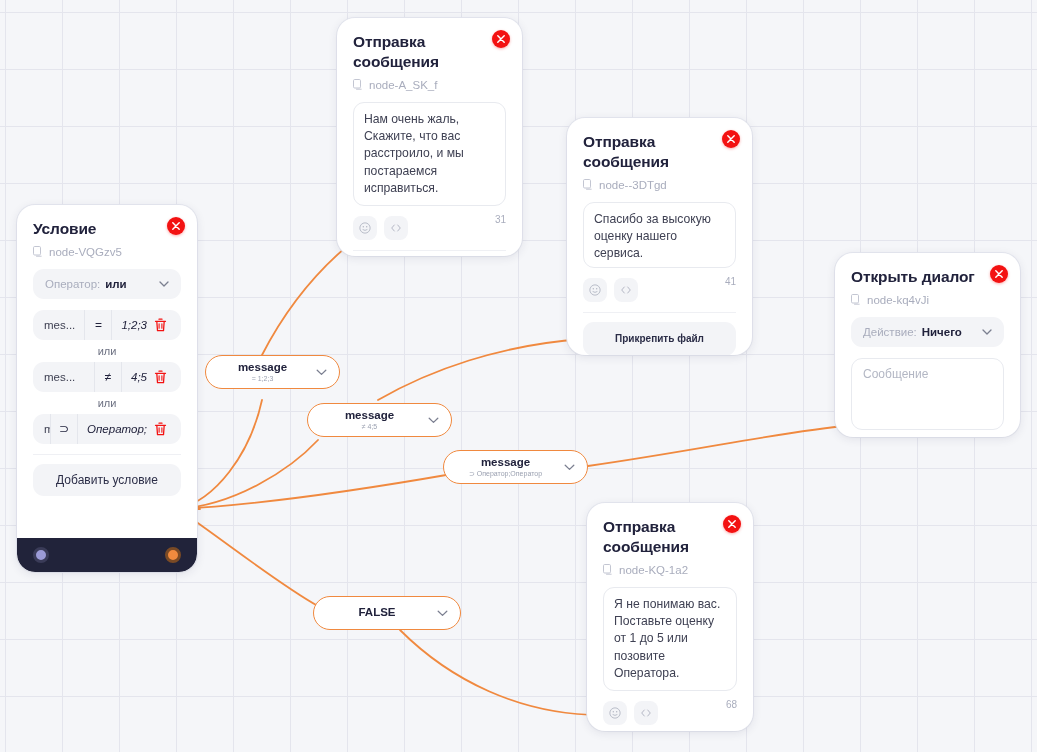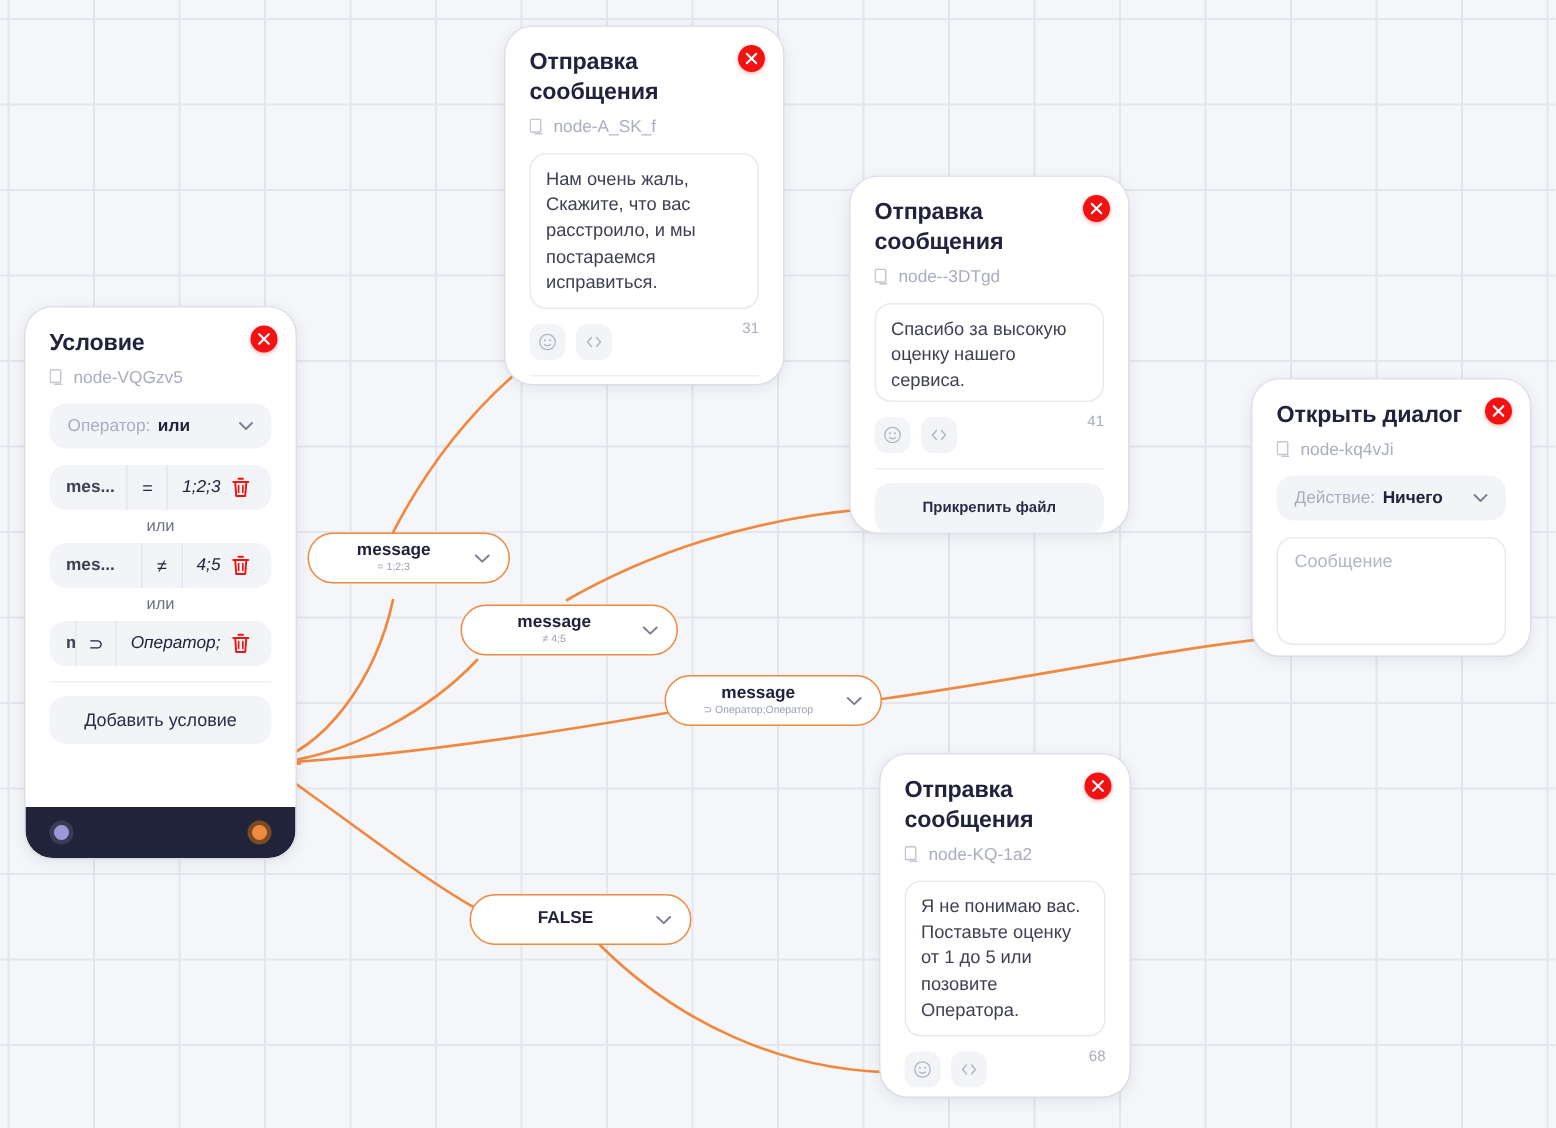--- a/index.html
+++ b/index.html
@@ -87,21 +87,21 @@
     display:flex;align-items:center;padding:0 12px;gap:5px;cursor:pointer;
     margin-bottom:11px;
   }
   .select-label{font-size:11.5px;color:#a9adbd;}
   .select-value{font-size:11.5px;color:#21223c;font-weight:700;}
   .chev{margin-left:auto;width:10px;height:6px;display:block;}
   .cond-row{
     display:flex;align-items:stretch;background:#f3f4f7;border-radius:11px;
     height:30px;overflow:hidden;
   }
-  .cond-field{flex:1 1 auto;display:flex;align-items:center;padding-left:11px;font-size:11.5px;color:#3f4153;min-width:0;font-weight:bold;}
+  .cond-field{flex:1 1 auto;display:flex;align-items:center;padding-left:11px;font-size:11.5px;color:#3f4153;min-width:0;}
   .cond-op{
     width:26px;display:flex;align-items:center;justify-content:center;
     font-size:12px;color:#21223c;
     border-left:1px solid #e4e6ec;border-right:1px solid #e4e6ec;
     background:#f3f4f7;flex:none;
   }
   .cond-val{
     flex:0 0 auto;display:flex;align-items:center;padding-left:9px;
     font-size:11.5px;color:#21223c;white-space:nowrap;overflow:hidden;
     max-width:62px;

